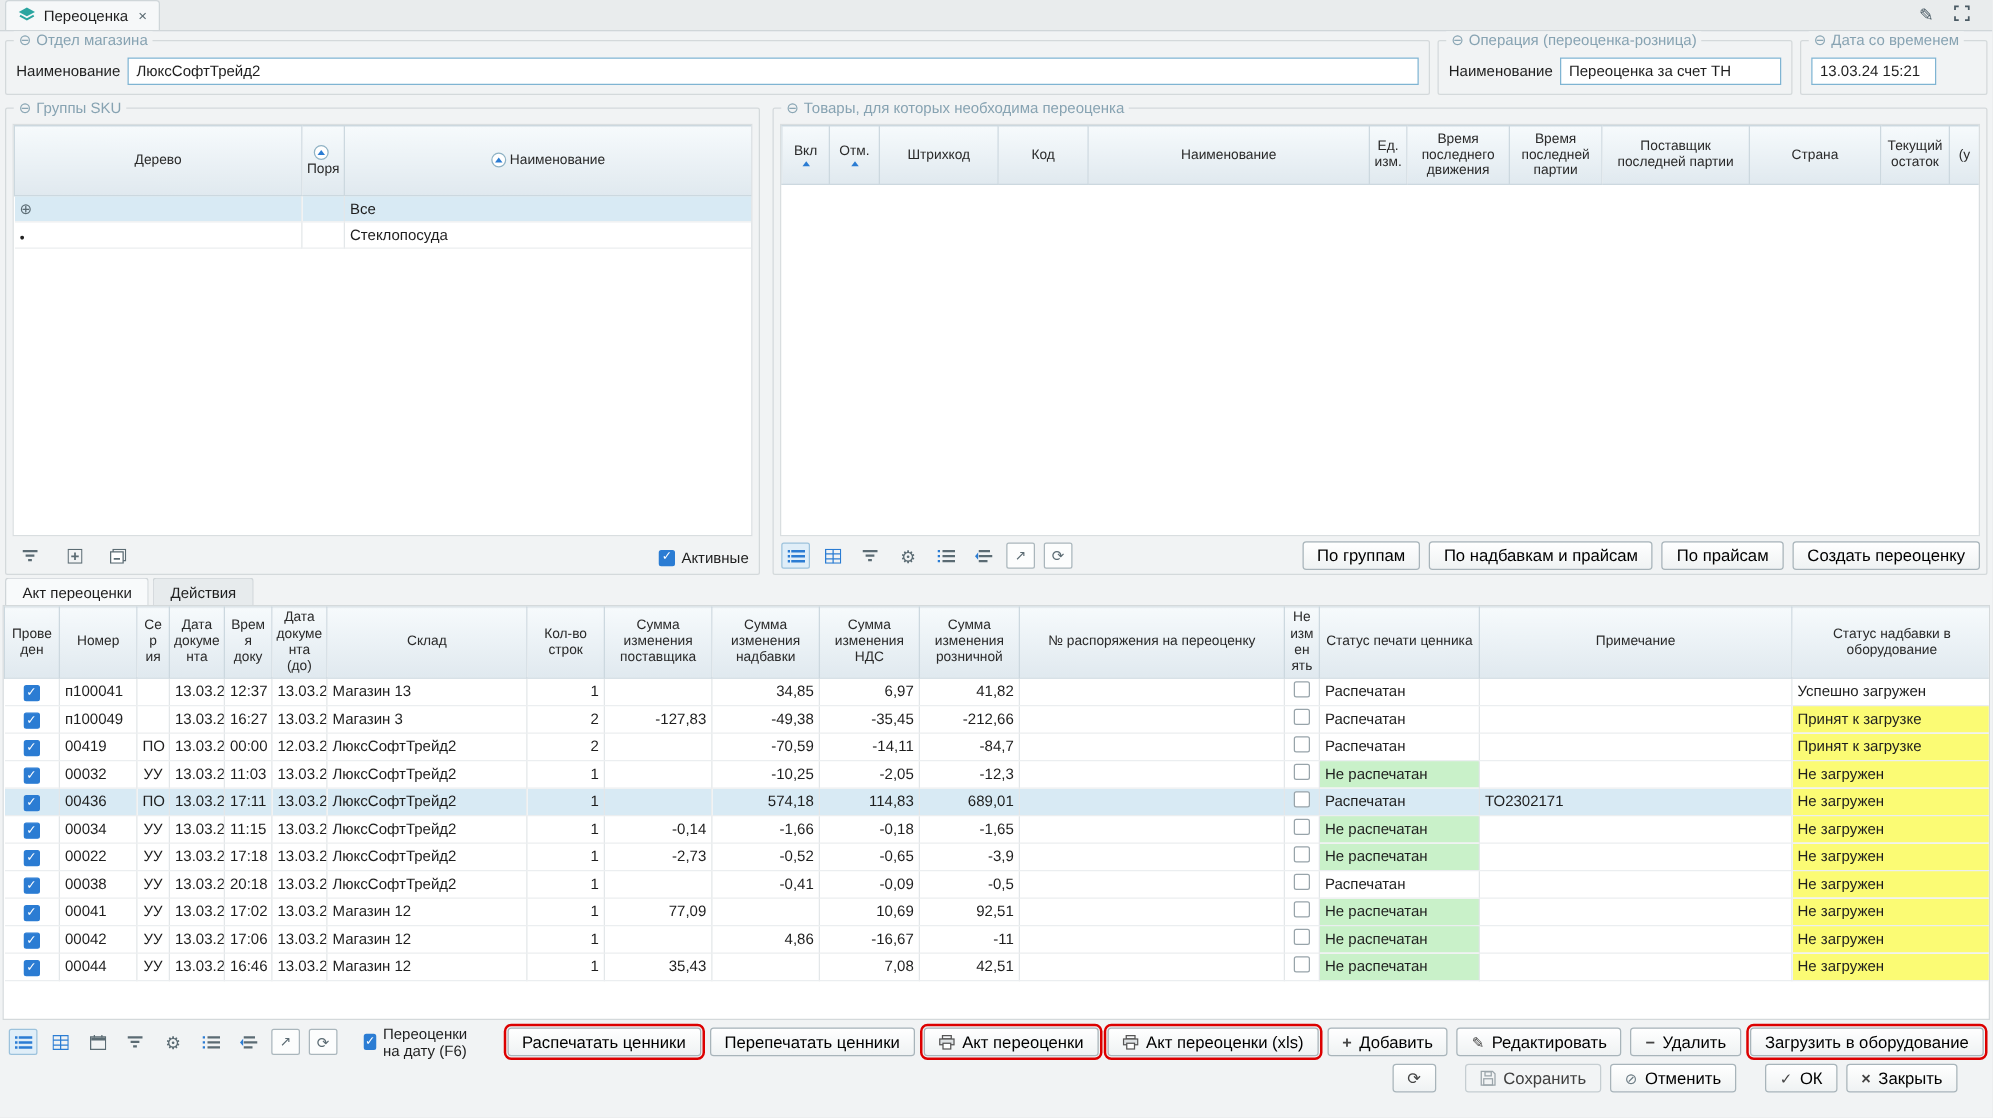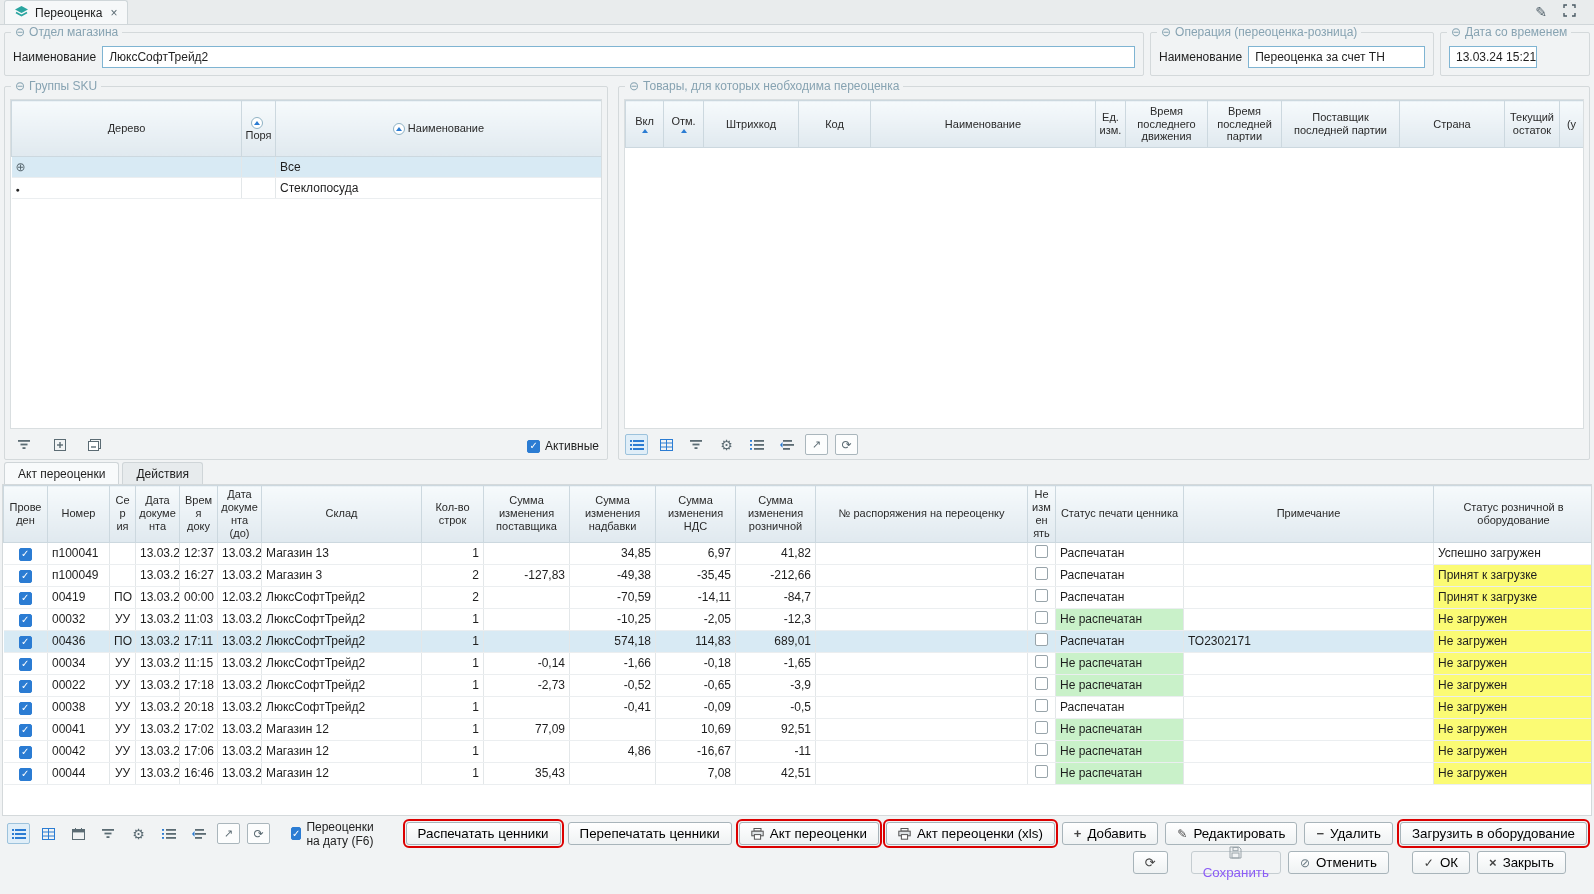--- a/index.html
+++ b/index.html
@@ -71,21 +71,21 @@
   .tbtn { width:23px; height:21px; display:inline-flex; align-items:center; justify-content:center;
           border:1px solid transparent; border-radius:2px; color:#5b6b73; }
   .tbtn.tactive { background:#e0eef8; border-color:#9cc2dc; }
   .tbtn.boxed { border-color:#aab6bc; background:#fcfdfd; }
 
   
   .btn { display:inline-flex; align-items:center; justify-content:center; gap:6px; height:23px;
          padding:0 11px; background:linear-gradient(#ffffff,#eff2f3); border:1px solid #a8b4ba;
          border-radius:3px; white-space:nowrap; }
   .btn .bic { display:inline-flex; align-items:center; color:#444; }
-  .btn.disabled { color:#8b5cf6; background:#f2f4f5; border-color:#c5cdd1;flex-direction:column; }
+  .btn.disabled { color:#404040; background:#f2f4f5; border-color:#c5cdd1; }
   .annot { outline:2px solid #dc0000; outline-offset:1px; }
 
   
   .tabs2 { position:absolute; left:4px; top:462px; height:22px; display:flex; gap:3px; }
   .t2 { padding:0 13px; display:flex; align-items:center; border:1px solid #cfd5d8; background:#e7ebed;
         border-bottom:none; border-radius:3px 3px 0 0; }
   .t2.active { background:#f8fafb; }
 
   .acts-wrap { position:absolute; left:2px; top:484px; width:1590px; height:332px; background:#fff;
                border:1px solid #d4d9db; overflow:hidden; }
@@ -141,21 +141,21 @@
       <div class="input">Переоценка за счет ТН</div>
     </div>
   </div>
 
   <div class="gb" id="gb-date">
     <div class="gb-title">
       <span class="gb-min">⊖</span>
       <span>Дата со временем</span>
     </div>
     <div class="row">
-      <div class="input fix" style="width:88px">13.03.24 15:21</div>
+      <div class="input fix" style="width:100px">13.03.24 15:21</div>
     </div>
   </div>
 
   <div class="gb" id="gb-sku">
     <div class="gb-title">
       <span class="gb-min">⊖</span>
       <span>Группы SKU</span>
     </div>
     <div class="panel-table-wrap">
       <table class="sku-table" id="sku-table" style="width: 590px;">
@@ -364,20 +364,26 @@
             <path d="M2.5 3 L0 5.9 L2.5 8.8 Z" fill="#2b7cd3"></path>
           </svg>
         </span>
         <span class="tbtn boxed">
           <span style="font-size:11px;">↗</span>
         </span>
         <span class="tbtn boxed">
           <span style="font-size:12px;">⟳</span>
         </span>
       </div>
+    <div class="prod-buttons" id="prod-buttons">
+        <button class="btn">По группам</button>
+        <button class="btn">По надбавкам и прайсам</button>
+        <button class="btn">По прайсам</button>
+        <button class="btn">Создать переоценку</button>
+      </div>
   </div>
 
   <div class="tabs2" id="doc-tabs">
       <div class="t2 active">Акт переоценки</div>
       <div class="t2">Действия</div>
     </div>
 
   <div class="acts-wrap">
     <table class="acts-table" id="acts-table" style="width: 1590px;">
         <colgroup>
@@ -410,21 +416,21 @@
             <th>Склад</th>
             <th>Кол-во строк</th>
             <th>Сумма изменения поставщика</th>
             <th>Сумма изменения надбавки</th>
             <th>Сумма изменения НДС</th>
             <th>Сумма изменения розничной</th>
             <th>№ распоряжения на переоценку</th>
             <th>Не измен ять</th>
             <th>Статус печати ценника</th>
             <th>Примечание</th>
-            <th>Статус розничной в оборудование</th>
+            <th>Статус надбавки в оборудование</th>
           </tr>
         </thead>
         <tbody>
           <tr>
             <td class="a-c"><span class="chk on">✓</span></td>
             <td class="a-l">п100041</td>
             <td class="a-c"></td>
             <td class="a-c">13.03.24</td>
             <td class="a-r">12:37</td>
             <td class="a-c">13.03.24</td>

